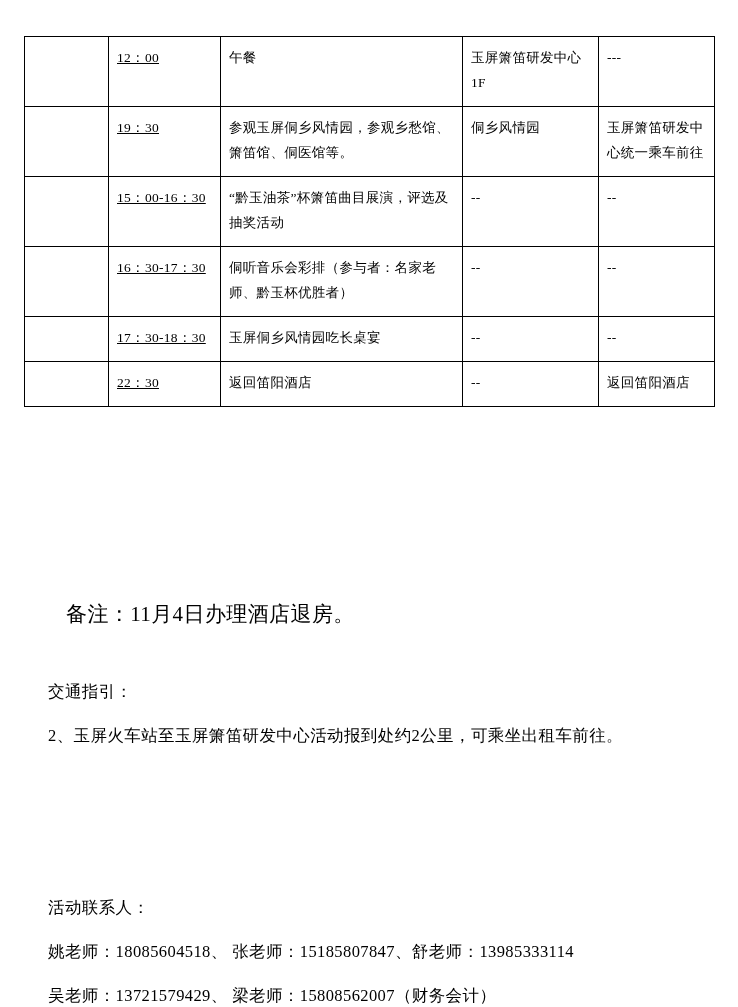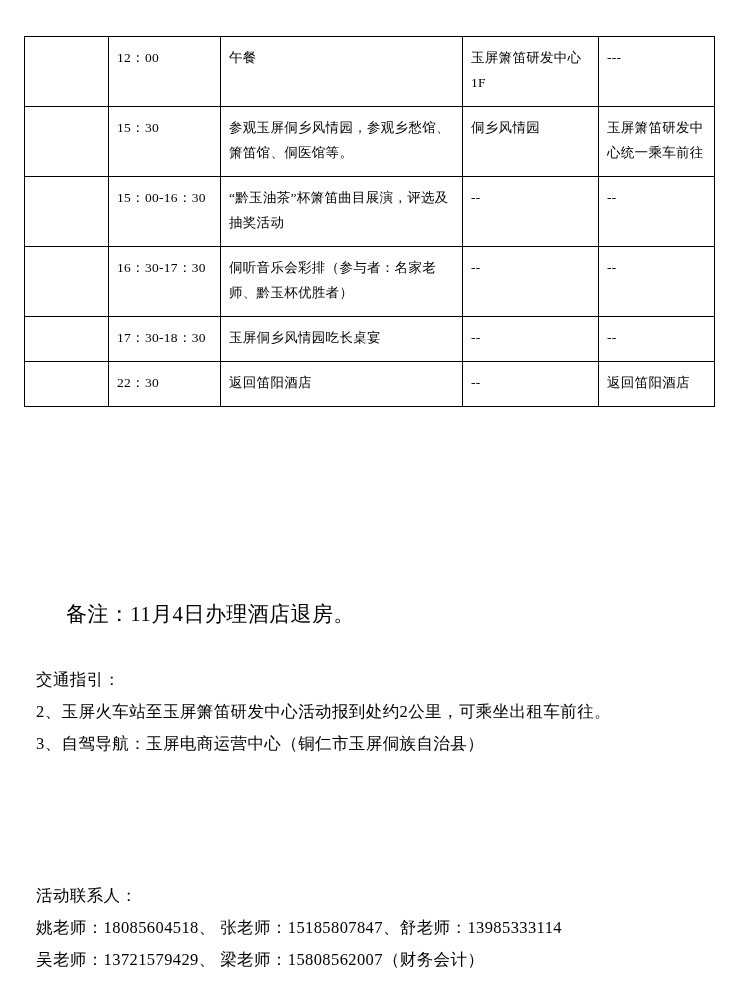--- a/index.html
+++ b/index.html
@@ -46,20 +46,21 @@
   col.c0 { width: 84px; }
   col.c1 { width: 112px; }
   col.c2 { width: 242px; }
   col.c3 { width: 136px; }
   col.c4 { width: 116px; }
 
   td.col-time {
     font-size: 13px;
     letter-spacing: 0.2px;
     white-space: nowrap;
+    text-decoration: underline;
   }
   td.col-blank { }
   td.col-content { }
   td.col-place { }
   td.col-note { }
 
   .dashes {
     letter-spacing: 0px;
   }
 
@@ -79,21 +80,21 @@
     line-height: 1.95;
     letter-spacing: 0.4px;
   }
   .traffic {
     top: 664px;
   }
   .contacts {
     top: 880px;
   }
   .section p {
-    margin: 0;
+    margin: 12px;
   }
   .tight { line-height: 1.92; }
 </style>
 </head>
 <body>
 
 <div class="page">
 
   <div class="schedule-wrap">
     <table class="schedule">
@@ -107,21 +108,21 @@
       <tbody>
         <tr>
           <td class="col-blank"></td>
           <td class="col-time">12：00</td>
           <td class="col-content">午餐</td>
           <td class="col-place">玉屏箫笛研发中心1F</td>
           <td class="col-note dashes">---</td>
         </tr>
         <tr>
           <td class="col-blank"></td>
-          <td class="col-time">15：30</td>
+          <td class="col-time">19：30</td>
           <td class="col-content">参观玉屏侗乡风情园，参观乡愁馆、箫笛馆、侗医馆等。</td>
           <td class="col-place">侗乡风情园</td>
           <td class="col-note">玉屏箫笛研发中心统一乘车前往</td>
         </tr>
         <tr>
           <td class="col-blank"></td>
           <td class="col-time">15：00-16：30</td>
           <td class="col-content">“黔玉油茶”杯箫笛曲目展演，评选及抽奖活动</td>
           <td class="col-place dashes">--</td>
           <td class="col-note dashes">--</td>
@@ -149,21 +150,20 @@
         </tr>
       </tbody>
     </table>
   </div>
 
   <div class="note-line">备注：11月4日办理酒店退房。</div>
 
   <div class="section traffic">
     <p>交通指引：</p>
     <p class="tight">2、玉屏火车站至玉屏箫笛研发中心活动报到处约2公里，可乘坐出租车前往。</p>
-    <p class="tight">3、自驾导航：玉屏电商运营中心（铜仁市玉屏侗族自治县）</p>
   </div>
 
   <div class="section contacts">
     <p>活动联系人：</p>
     <p class="tight">姚老师：18085604518、 张老师：15185807847、舒老师：13985333114</p>
     <p class="tight">吴老师：13721579429、 梁老师：15808562007（财务会计）</p>
   </div>
 
 </div>
 

